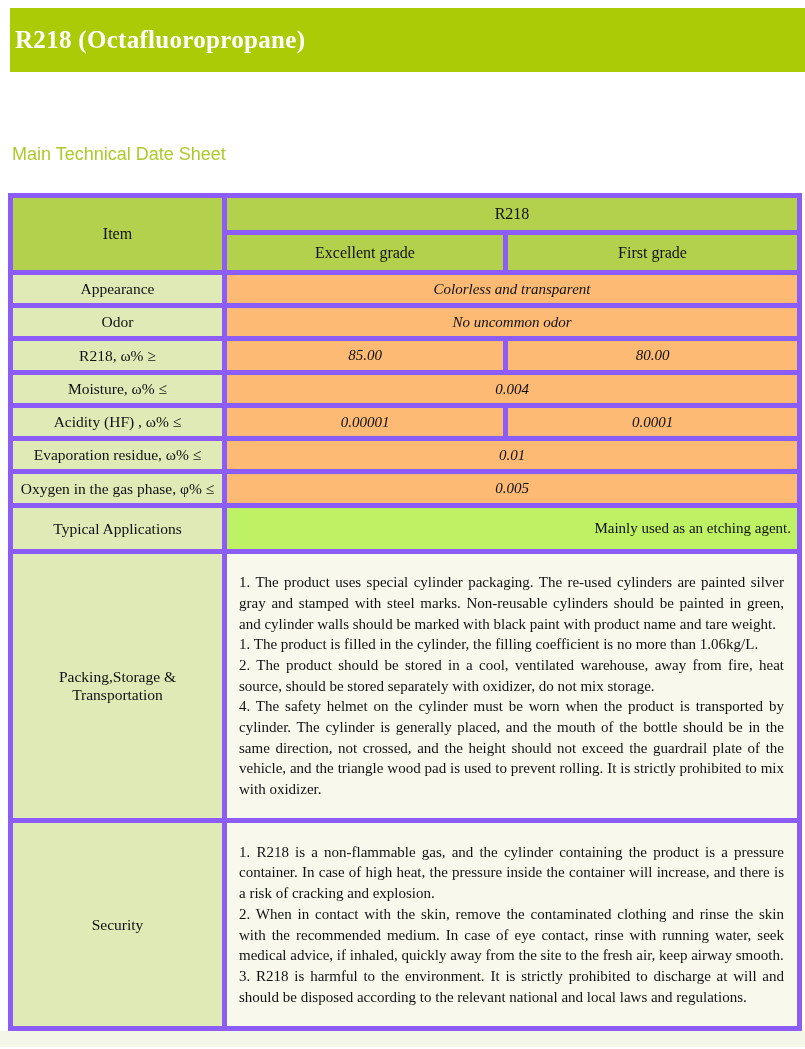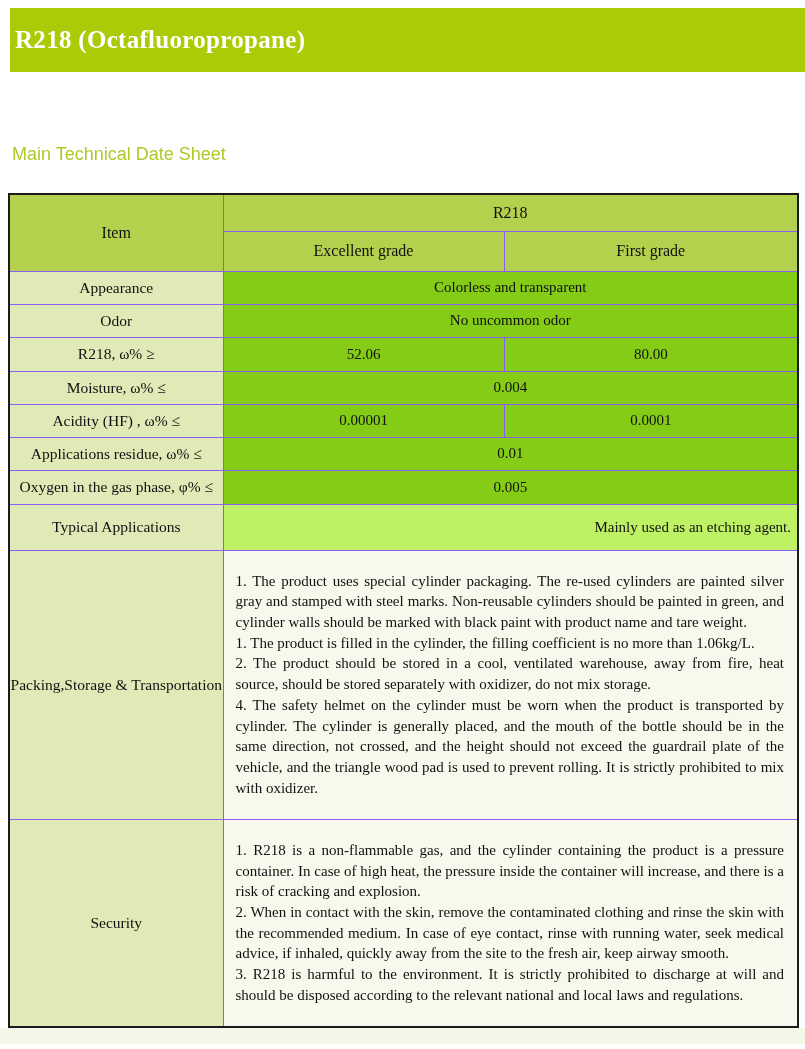--- a/index.html
+++ b/index.html
@@ -34,21 +34,21 @@
     color: #adca2b;
   }
   table.spec {
     margin: 28px 0 0 8px;
     border-collapse: collapse;
     width: 789px;
     table-layout: fixed;
     font-size: 15px;
   }
   table.spec td, table.spec th {
-    border: 1px solid #8b5cf6;
+    border: 5px solid #8b5cf6;
     box-sizing: border-box;
     vertical-align: middle;
     font-weight: normal;
   }
   table.spec {
     border: 2px solid #1b1b1b;
   }
   col.c1 { width: 214px; }
   col.c2 { width: 281px; }
   col.c3 { width: 294px; }
@@ -57,23 +57,24 @@
     text-align: center;
     font-size: 16px;
   }
   .lbl {
     background: #e0eab6;
     text-align: center;
     padding: 2px 0;
     font-size: 15.5px;
   }
   .val {
-    background: #84cc16;
+    background: #fdba74;
     text-align: center;
     padding: 2px 0;
+    font-style: italic;
   }
   .val-left {
     background: #bef264;
     text-align: right;
     padding: 2px 6px 2px 18px;
   }
   .val-just {
     background: #f8f9ec;
     text-align: justify;
     padding: 6px 13px 6px 12px;
@@ -125,37 +126,37 @@
       <td class="val" colspan="2">Colorless and transparent</td>
     </tr>
 
     <tr class="r">
       <td class="lbl">Odor</td>
       <td class="val" colspan="2">No uncommon odor</td>
     </tr>
 
     <tr class="r2">
       <td class="lbl">R218, ω% ≥</td>
-      <td class="val">52.06</td>
+      <td class="val">85.00</td>
       <td class="val">80.00</td>
     </tr>
 
     <tr class="r">
       <td class="lbl">Moisture, ω% ≤</td>
       <td class="val" colspan="2">0.004</td>
     </tr>
 
     <tr class="r">
       <td class="lbl">Acidity (HF) , ω% ≤</td>
       <td class="val">0.00001</td>
       <td class="val">0.0001</td>
     </tr>
 
     <tr class="r">
-      <td class="lbl">Applications residue, ω% ≤</td>
+      <td class="lbl">Evaporation residue, ω% ≤</td>
       <td class="val" colspan="2">0.01</td>
     </tr>
 
     <tr class="r2">
       <td class="lbl">Oxygen in the gas phase, φ% ≤</td>
       <td class="val" colspan="2">0.005</td>
     </tr>
 
     <tr class="rt">
       <td class="lbl">Typical Applications</td>

